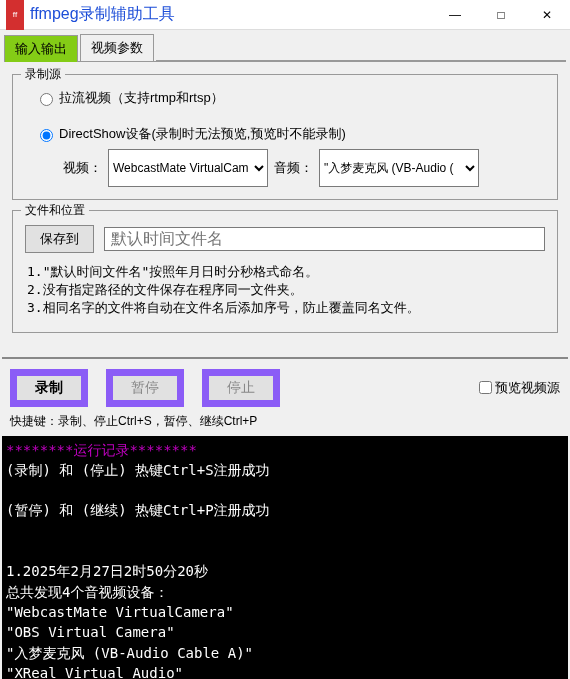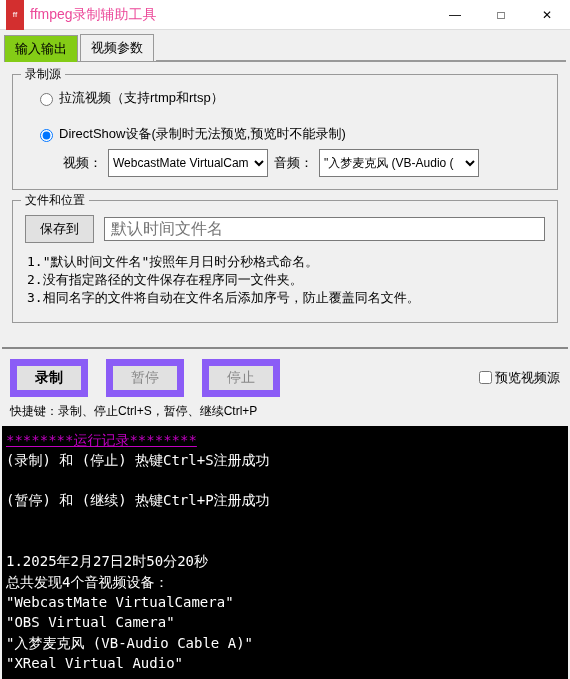--- a/index.html
+++ b/index.html
@@ -22,21 +22,21 @@
 .titlebar .icon {
   width: 18px; height: 30px;
   background: #d32f2f;
   margin: 0 6px;
   display: flex;
   align-items: center;
   justify-content: center;
   font-size: 8px;
   color: #fff;
 }
-.titlebar .title { flex: 1; font-size: 14px; color: #ec4899; }
+.titlebar .title { flex: 1; font-size: 16px; color: #1d4ed8; }
 .titlebar .btn {
   width: 46px; height: 30px;
   display: flex; align-items: center; justify-content: center;
   color: #000; font-size: 12px;
 }
 .tabs {
   display: flex;
   padding: 4px 4px 0 4px;
   background: #f0f0f0;
 }
@@ -88,21 +88,21 @@
   display: flex;
   align-items: center;
   margin: 6px 0 0 40px;
   gap: 6px;
   font-size: 13px;
 }
 .device-row select {
   font-size: 12px;
   font-family: inherit;
   width: 160px;
-  height: 28px;
+  height: 38px;
   border: 1px solid #7a7a7a;
   background: #fff;
 }
 .save-row {
   display: flex;
   align-items: center;
   gap: 10px;
   margin: 4px 2px 10px 2px;
 }
 .save-btn {
@@ -163,21 +163,21 @@
   color: #fff;
   font-family: "SimSun", "Consolas", monospace;
   font-size: 14px;
   padding: 4px 4px;
   height: 290px;
   overflow: hidden;
   line-height: 1.45;
   margin: 0 2px;
   white-space: pre-wrap;
 }
-.console .purple { color: #c000c0; text-decoration: underline; }
+.console .purple { color: #c000c0; }
 </style>
 </head>
 <body>
 
 <div class="titlebar">
   <div class="icon">ff</div>
   <div class="title">ffmpeg录制辅助工具</div>
   <div class="btn">—</div>
   <div class="btn">□</div>
   <div class="btn close">✕</div>

